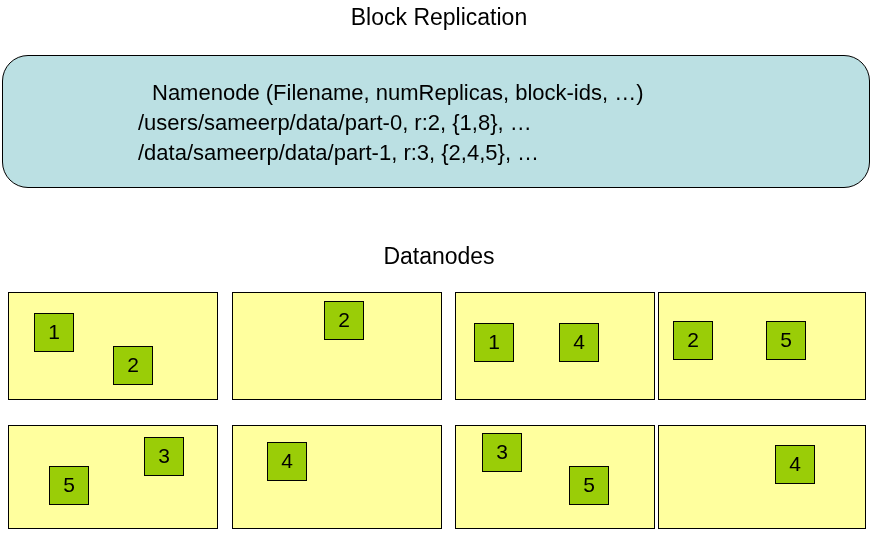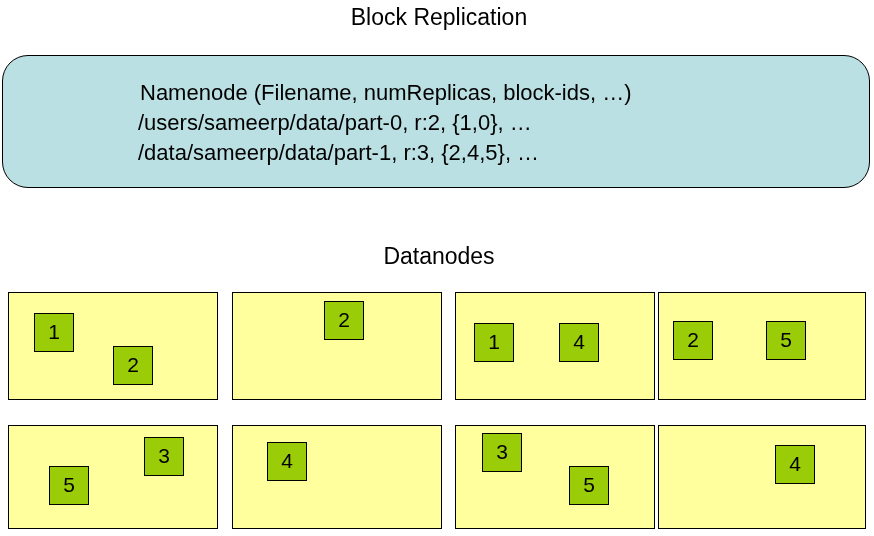--- a/index.html
+++ b/index.html
@@ -53,21 +53,21 @@
   .namenode-text {
     position: absolute;
     left: 135px;
     top: 22px;
     font-size: 22px;
     line-height: 30px;
     white-space: nowrap;
     color: #000000;
   }
   .namenode-text .nn-line { display: block; }
-  .namenode-text .nn-line-1 { margin-left: 2px; }
+  .namenode-text .nn-line-1 { margin-left: 14px; }
 
   
   .datanode {
     position: absolute;
     box-sizing: border-box;
     background: #ffff9e;
     border: 1.6px solid #000000;
   }
   .dn-row1 { top: 292px; height: 108px; }
   .dn-row2 { top: 425px; height: 104px; }
@@ -94,21 +94,21 @@
 </head>
 <body>
 
 <div class="diagram">
 
   <div class="title" id="block-replication-title">Block Replication</div>
 
   <div class="namenode-panel">
     <div class="namenode-text">
       <span class="nn-line nn-line-1">Namenode (Filename, numReplicas, block-ids, …)</span>
-      <span class="nn-line">/users/sameerp/data/part-0, r:2, {1,0}, …</span>
+      <span class="nn-line">/users/sameerp/data/part-0, r:2, {1,8}, …</span>
       <span class="nn-line">/data/sameerp/data/part-1, r:3, {2,4,5}, …</span>
     </div>
   </div>
 
   <div class="title" id="datanodes-title">Datanodes</div>
 
   <div class="datanode dn-row1 dn-col1">
       <div class="block" style="left: 25px; top: 20px;">1</div>
       <div class="block" style="left: 104px; top: 53px;">2</div>
     </div>

